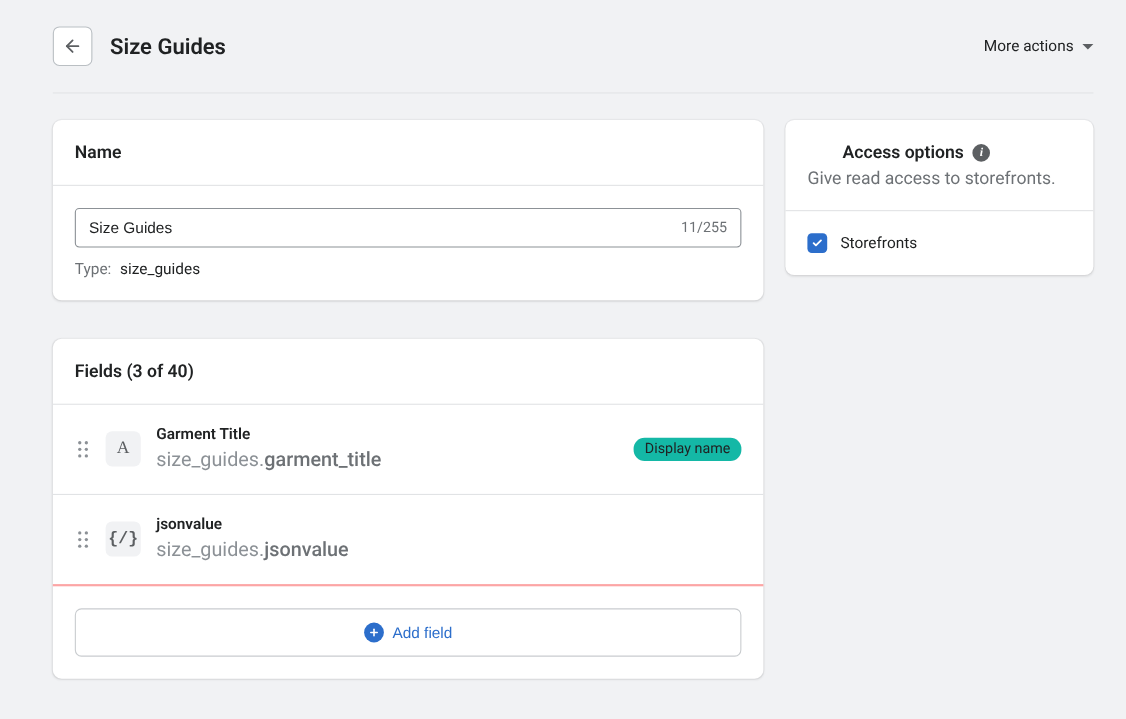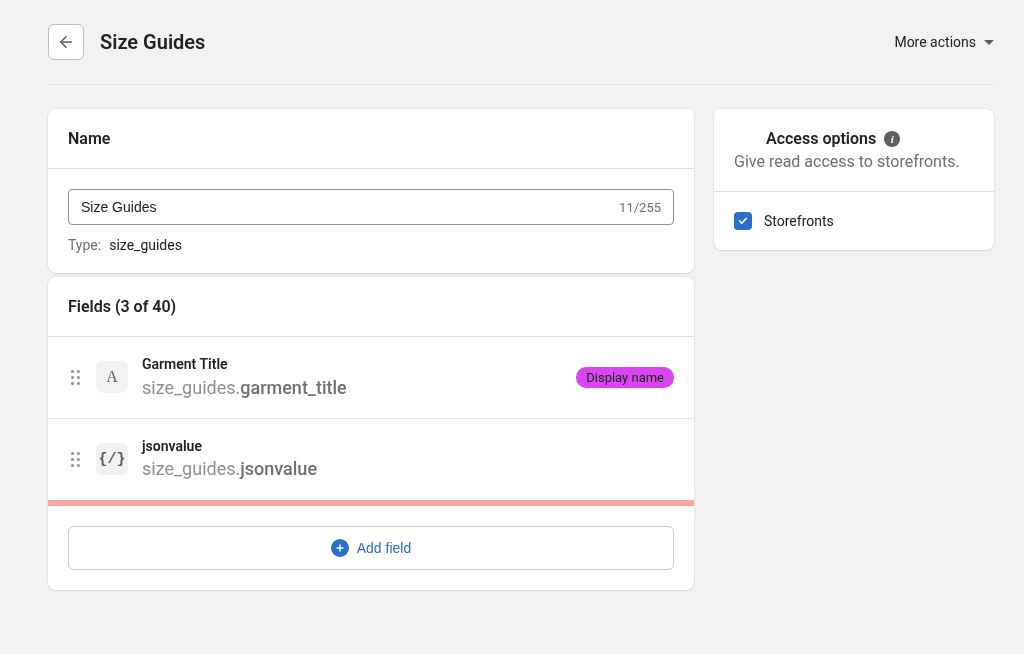--- a/index.html
+++ b/index.html
@@ -44,21 +44,21 @@
     .more-actions .caret {
       display:inline-block;
       width:0; height:0;
       border-left:5px solid transparent;
       border-right:5px solid transparent;
       border-top:5px solid #5c5f62;
       margin-left:2px;
     }
     
     .content { display:flex; gap:20px; align-items:flex-start; }
-    .col-main { flex:1; display:flex; flex-direction:column; gap:4px; }
+    .col-main { flex:1; display:flex; flex-direction:column; gap:35px; }
     .col-side { width:280px; }
     .card {
       background:#fff;
       border-radius:8px;
       box-shadow:0 0 0 1px rgba(0,0,0,0.04), 0 1px 2px rgba(0,0,0,0.08);
     }
     .card-section { padding:20px; }
     .card-section + .card-section { border-top:1px solid #e1e3e5; }
     .section-title { font-size:16px; font-weight:600; }
     
@@ -92,27 +92,27 @@
     .field-icon {
       width:32px; height:32px; border-radius:6px; background:#f1f2f4;
       display:flex; align-items:center; justify-content:center;
       flex-shrink:0;
     }
     .field-meta { flex:1; }
     .field-name { font-weight:600; font-size:14px; line-height:1.4; }
     .field-key { color:#8c9196; font-size:18px; line-height:1.4; }
     .field-key .bold { color:#6d7175; font-weight:500; }
     .badge {
-      background:#d946ef;
+      background:#14b8a6;
       color:#202223;
       font-size:13px;
       padding:3px 10px;
       border-radius:10px;
     }
-    .add-field-wrap { padding:20px; border-top:6px solid #fca5a5; }
+    .add-field-wrap { padding:20px; border-top:2px solid #fca5a5; }
     .add-field-btn {
       width:100%; height:44px;
       border:1px solid #c9cccf;
       border-radius:6px;
       background:#fff;
       display:flex; align-items:center; justify-content:center; gap:8px;
       cursor:pointer;
       color:#2c6ecb;
       font-weight:500;
       font-size:14px;

